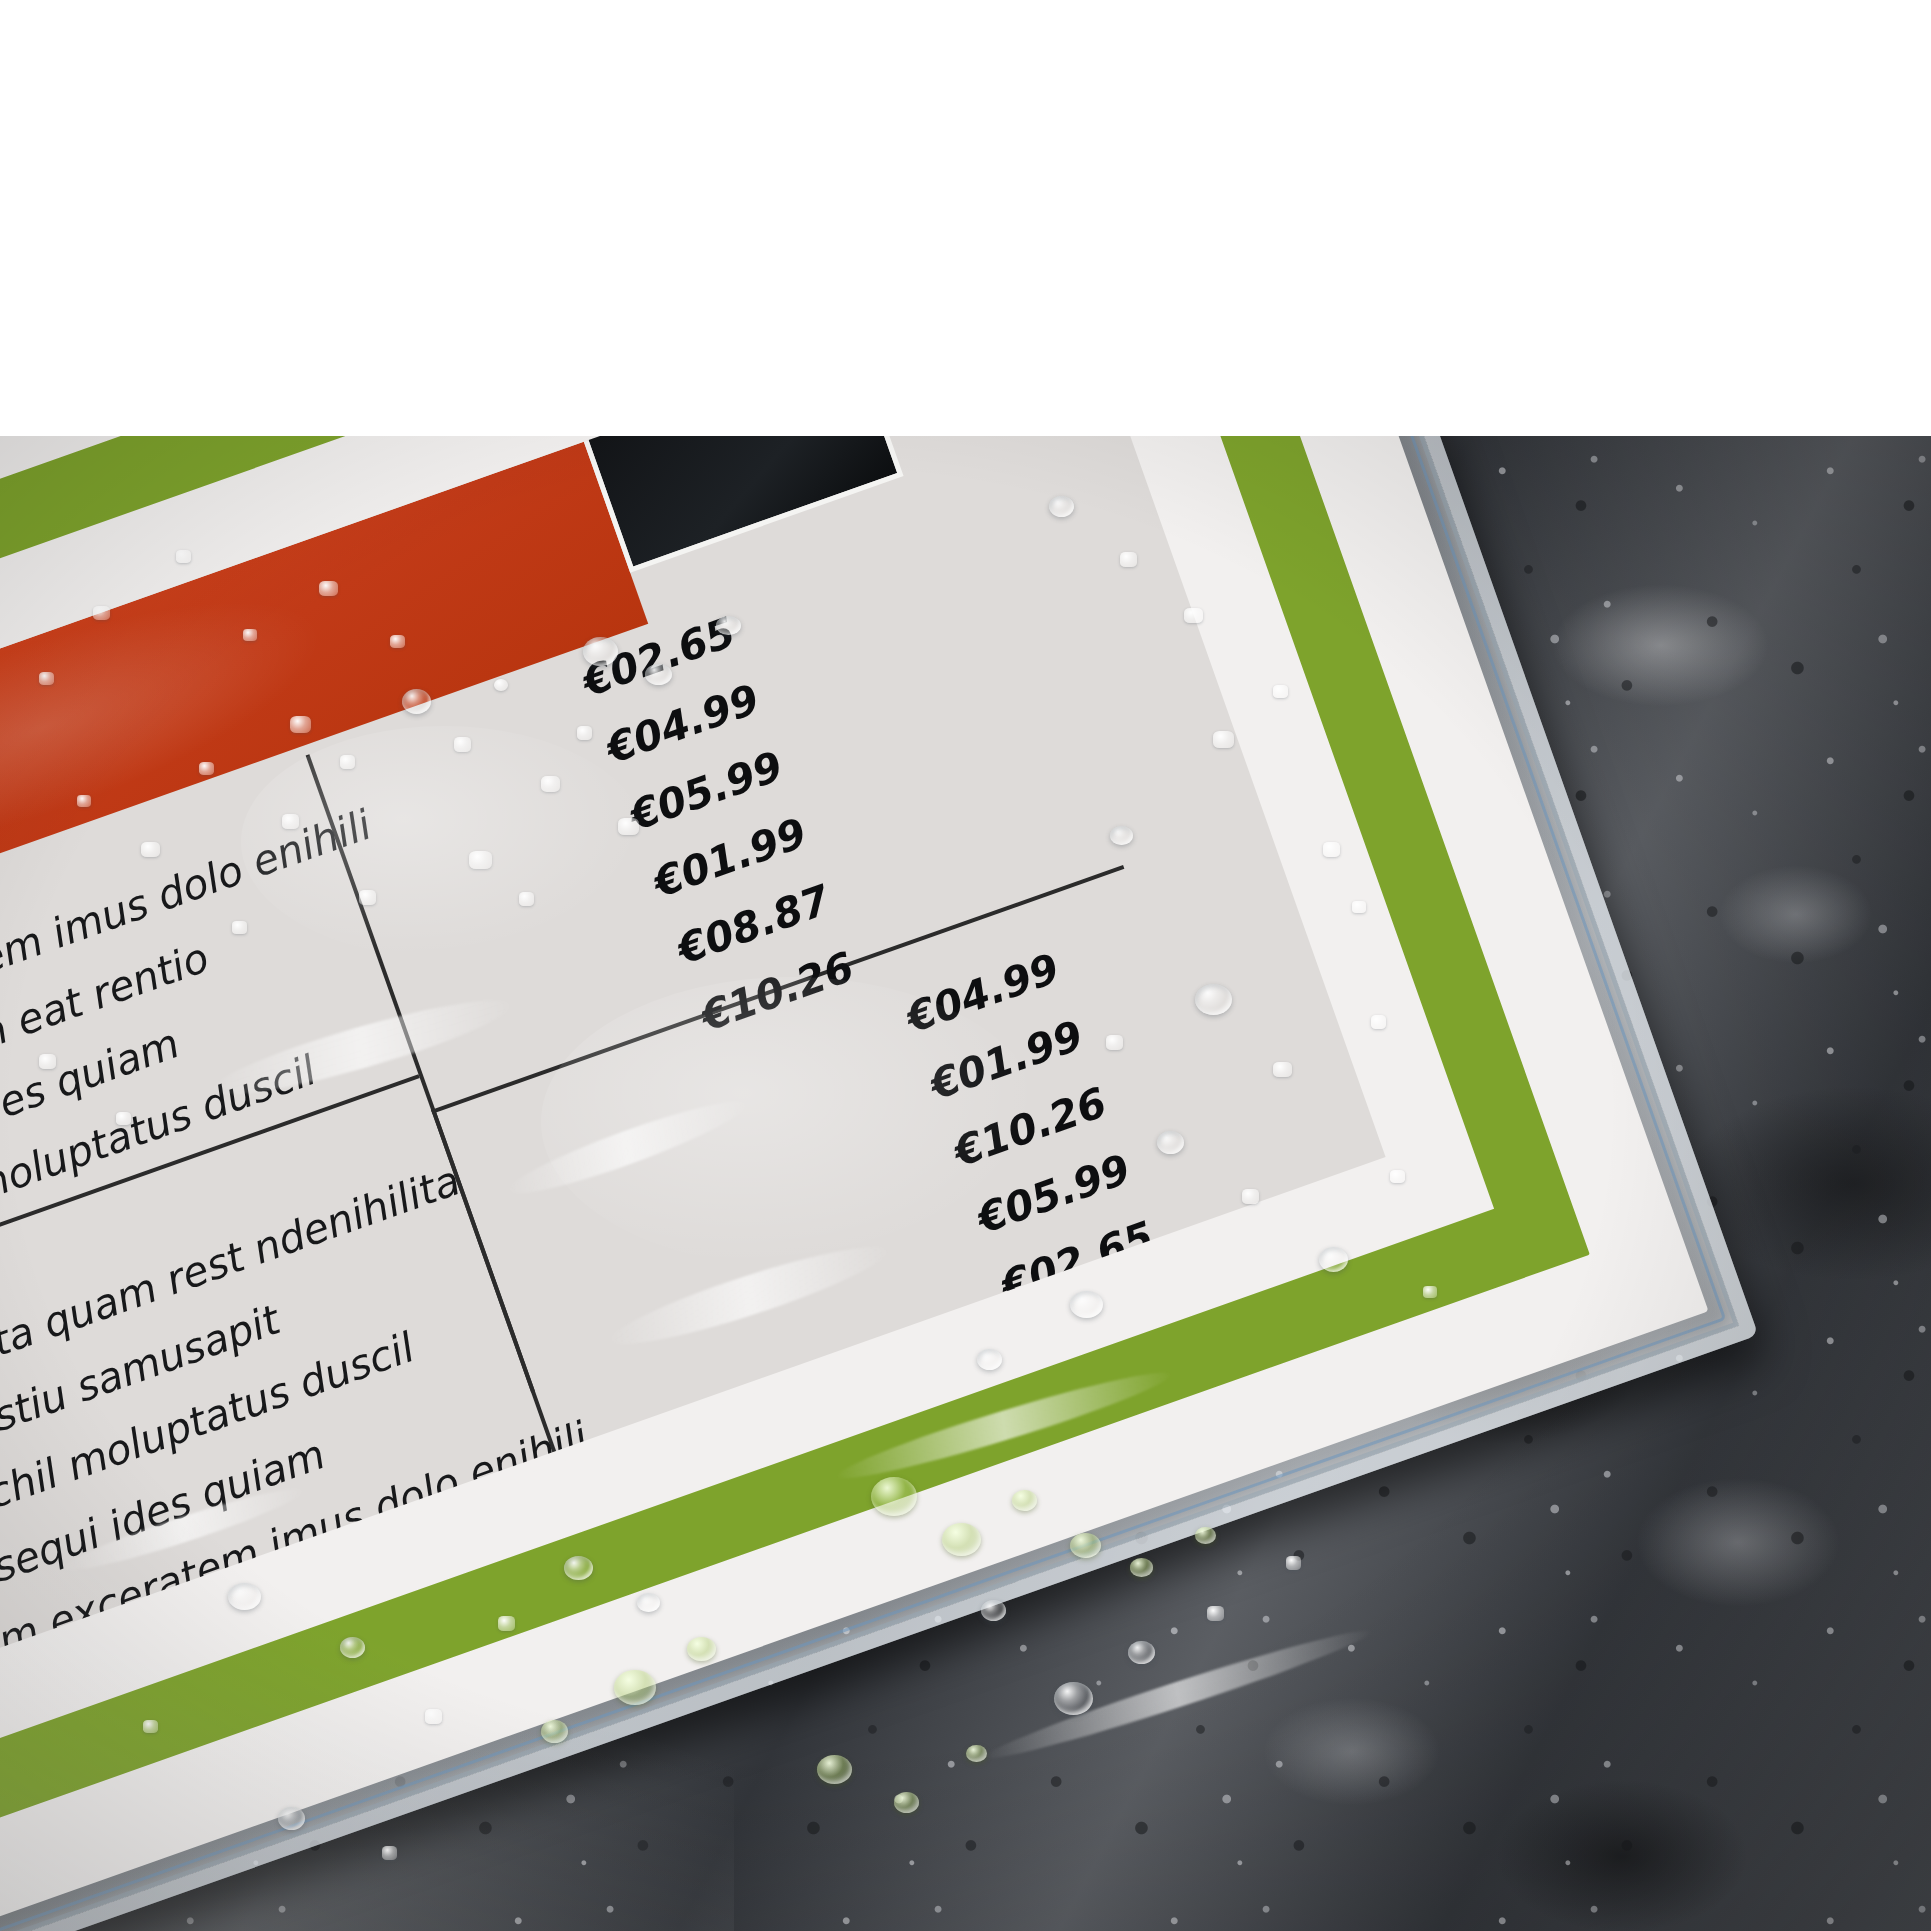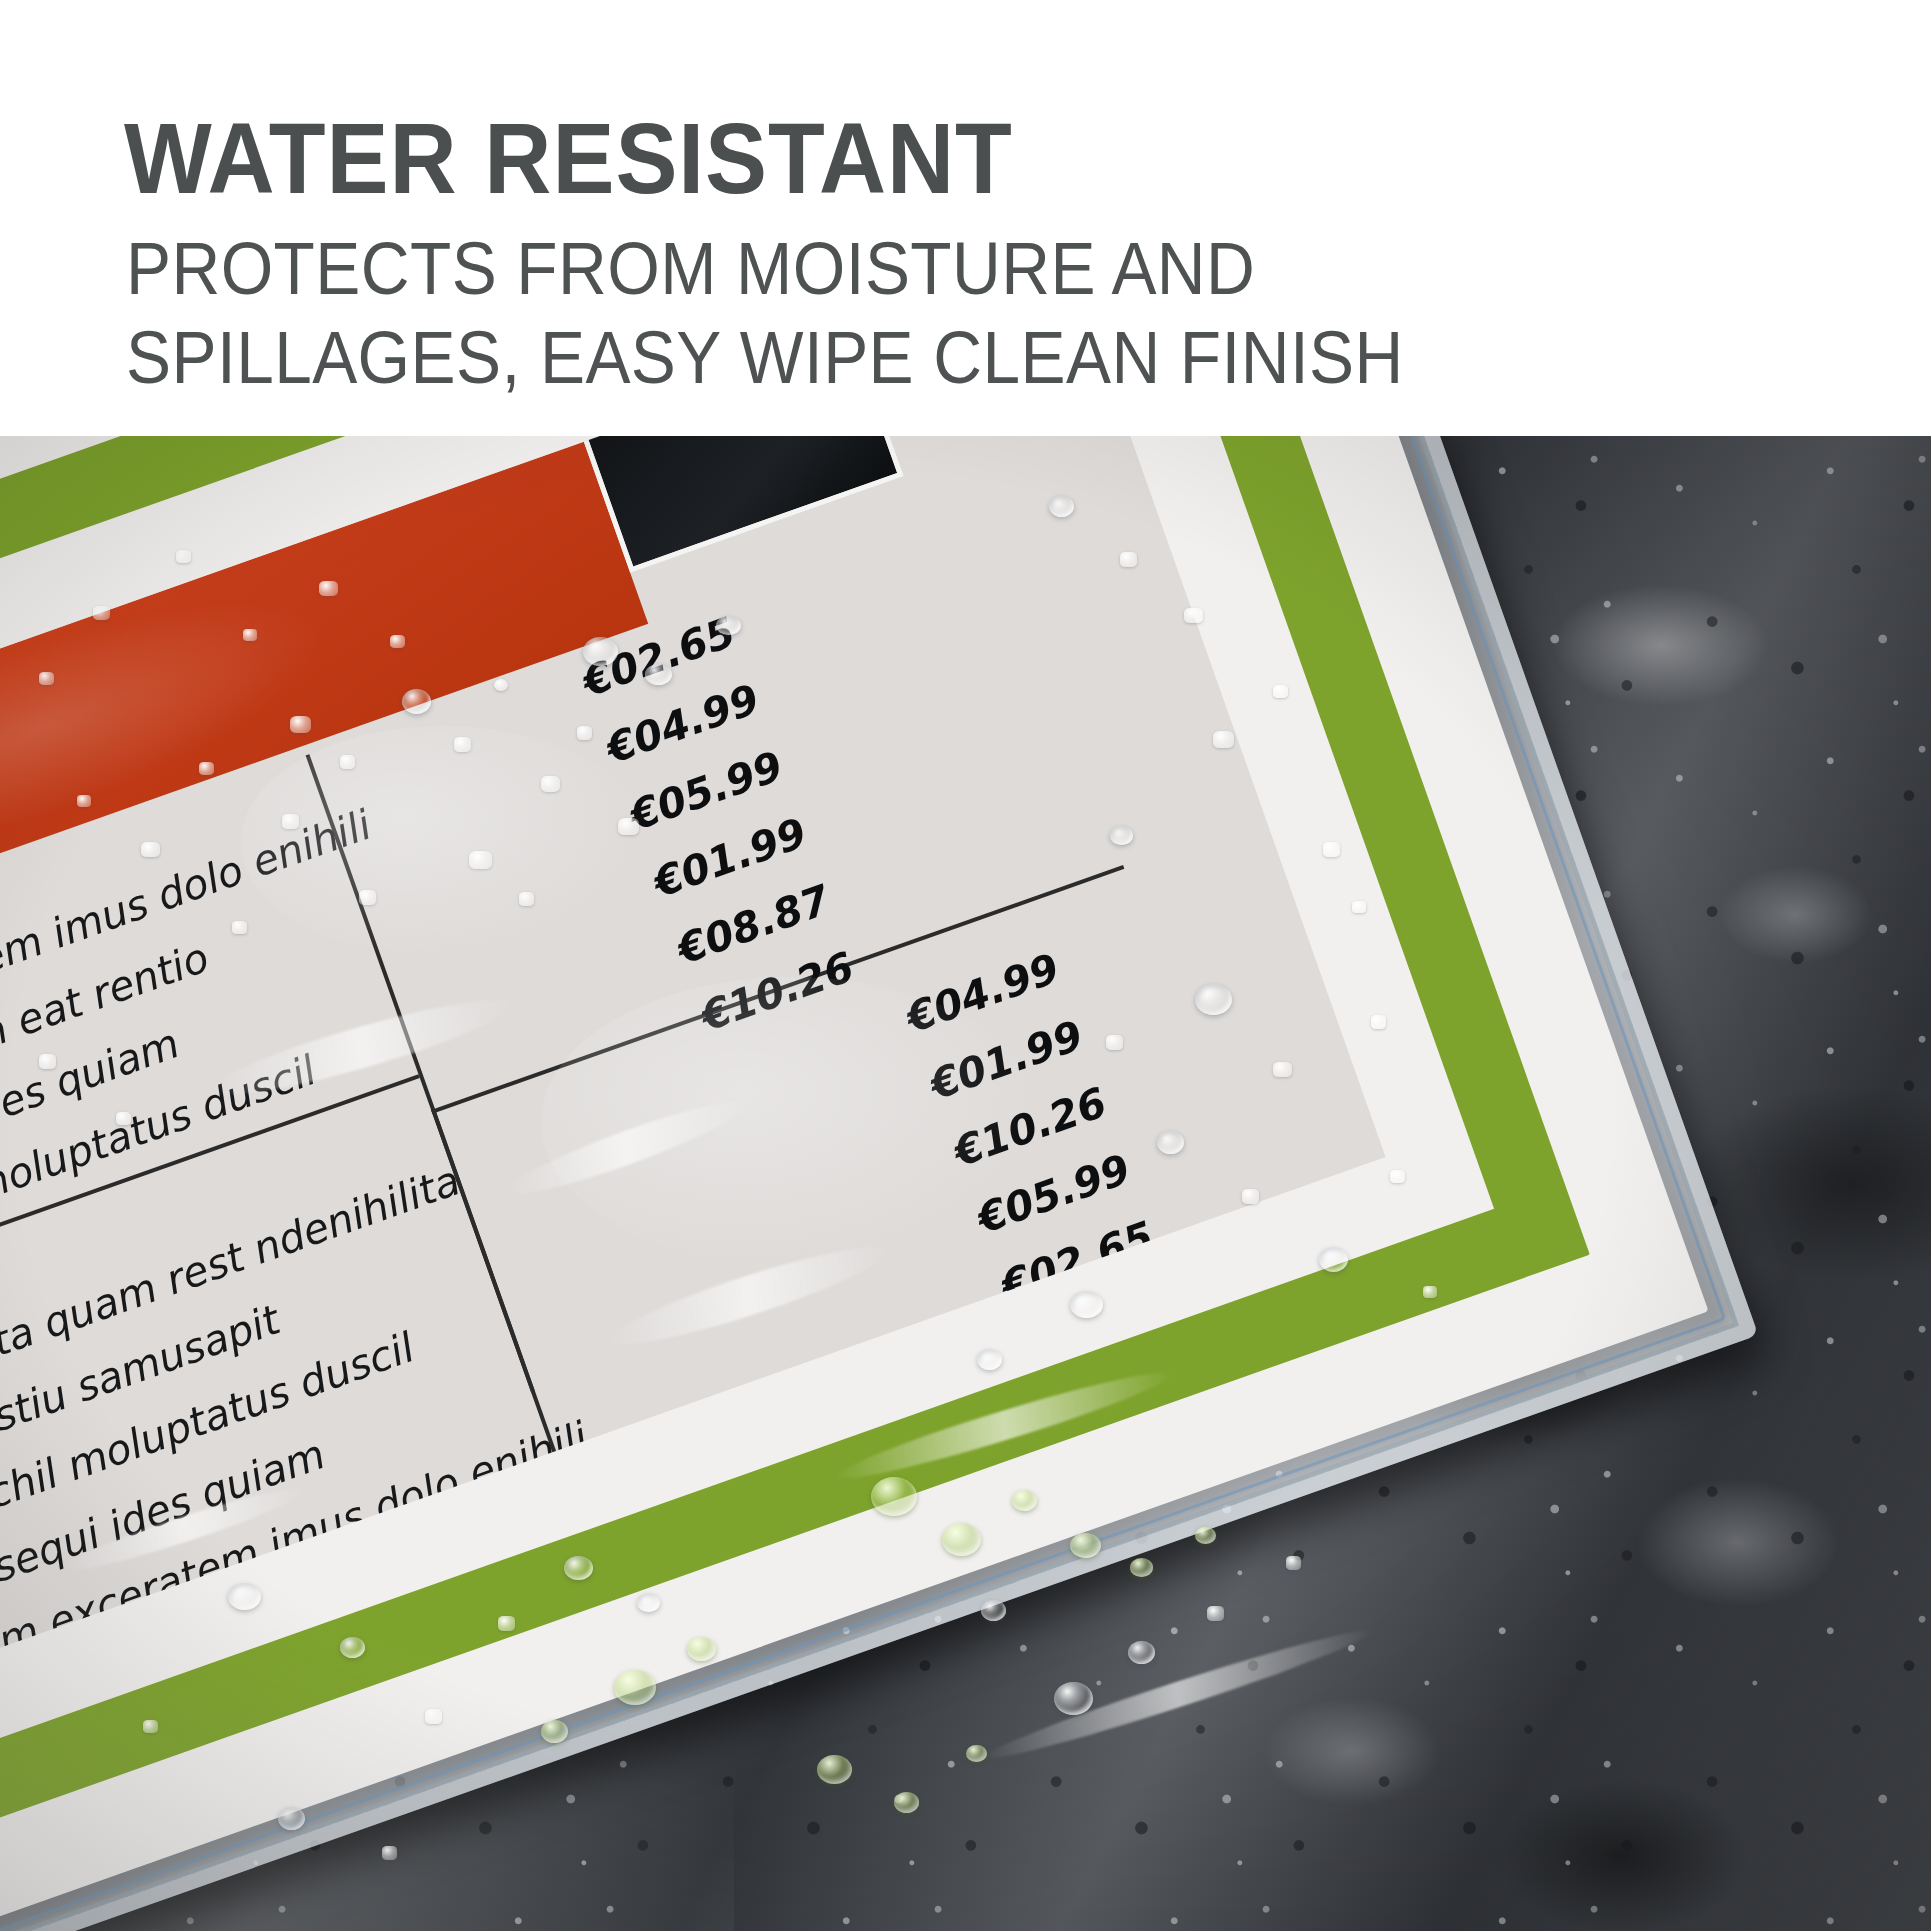--- a/index.html
+++ b/index.html
@@ -217,27 +217,20 @@
     position:absolute; left:0; bottom:0; width: 734px; height: 406px;
     pointer-events:none;
     background: linear-gradient(20deg, rgba(255,255,255,.12), rgba(255,255,255,0) 65%);
   }
 </style>
 </head>
 <body>
 
 <div id="stage">
 
-  <div id="header" style="background: rgb(255, 255, 255);">
-    <div id="headline" style="color: rgb(75, 79, 79);">WATER RESISTANT</div>
-    <div id="subtitle" style="color: rgb(78, 82, 82);">
-      <span class="sline">PROTECTS FROM MOISTURE AND</span>
-      <span class="sline">SPILLAGES, EASY WIPE CLEAN FINISH</span>
-    </div>
-  </div>
 
   <div id="photo">
 
     <div class="granite"></div>
     <div class="granite-speckle"></div>
 
     <div id="card-wrap">
       <div class="laminate"></div>
       <div class="laminate-edge"></div>
       <div class="laminate-blue"></div>

